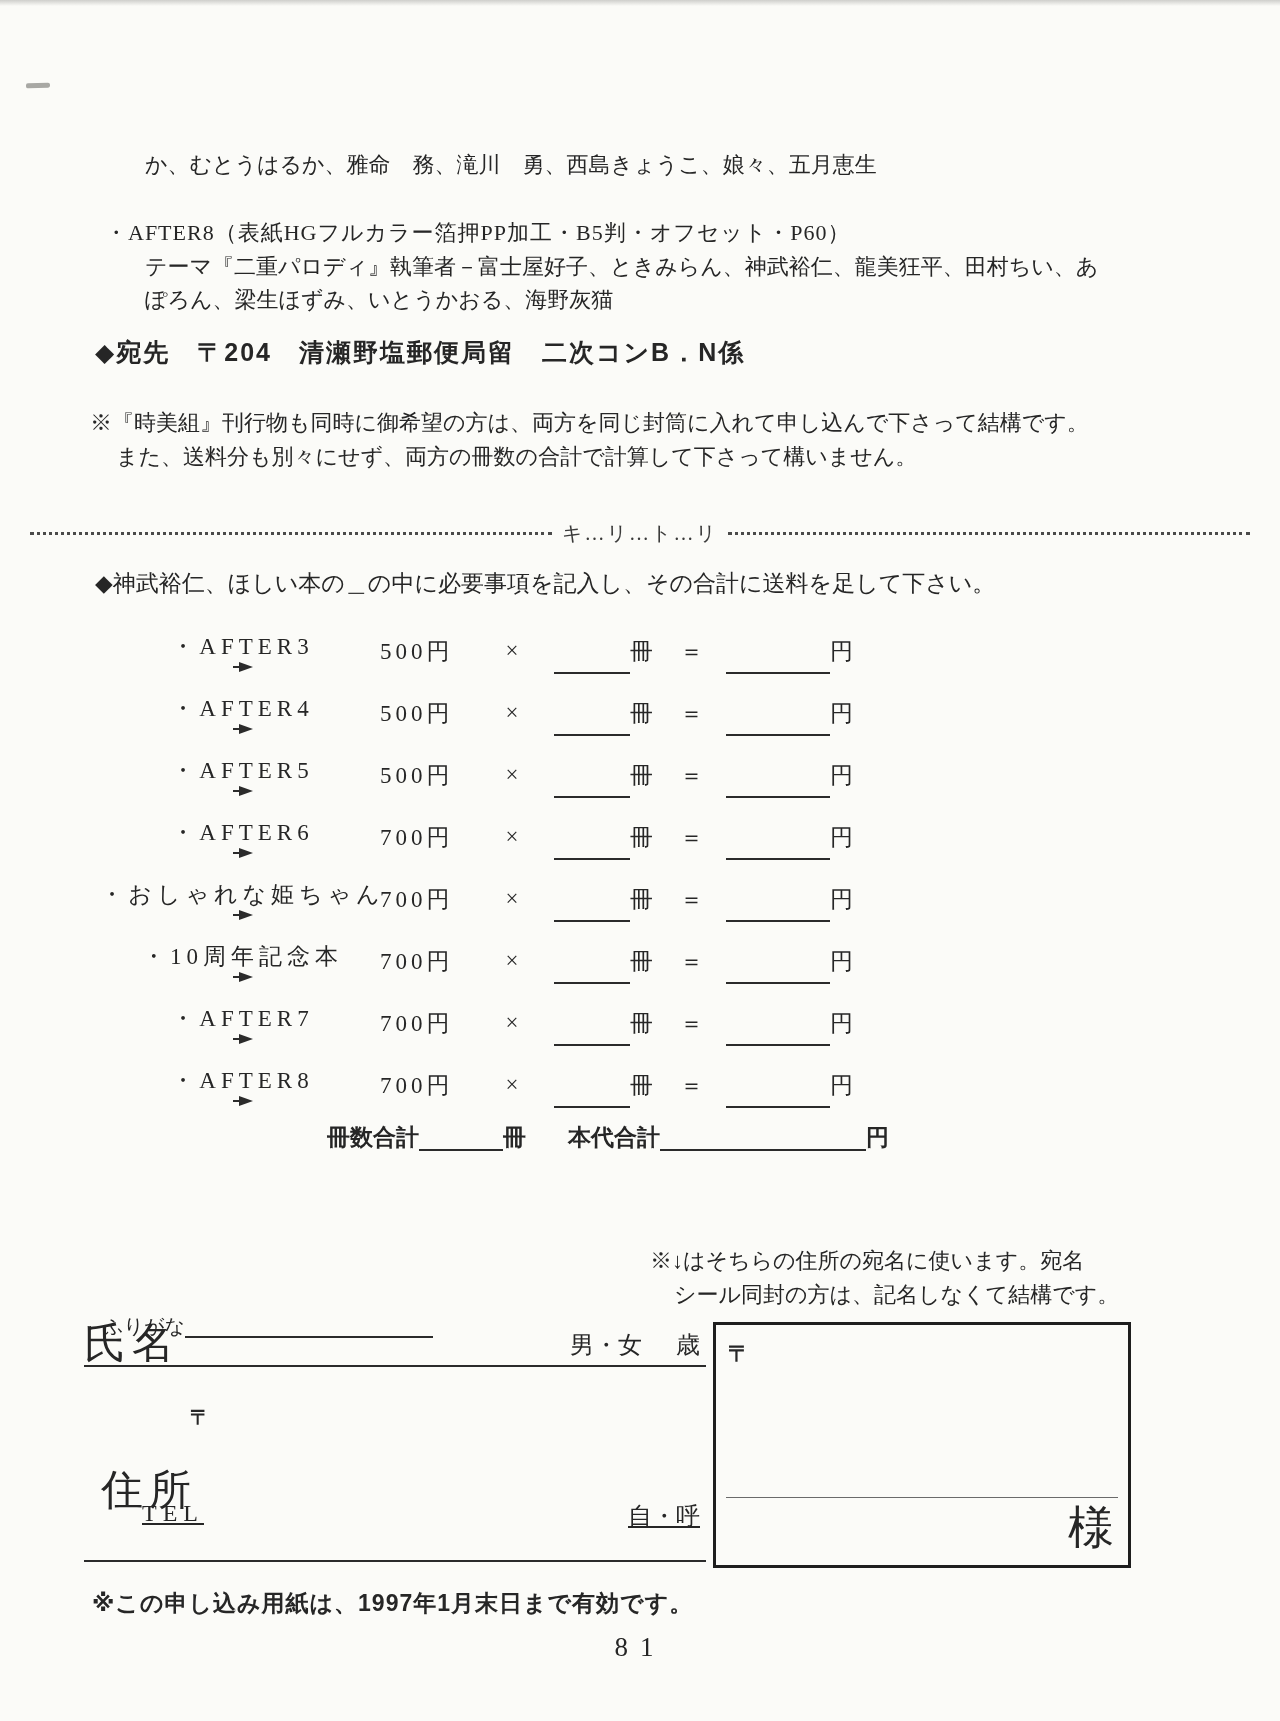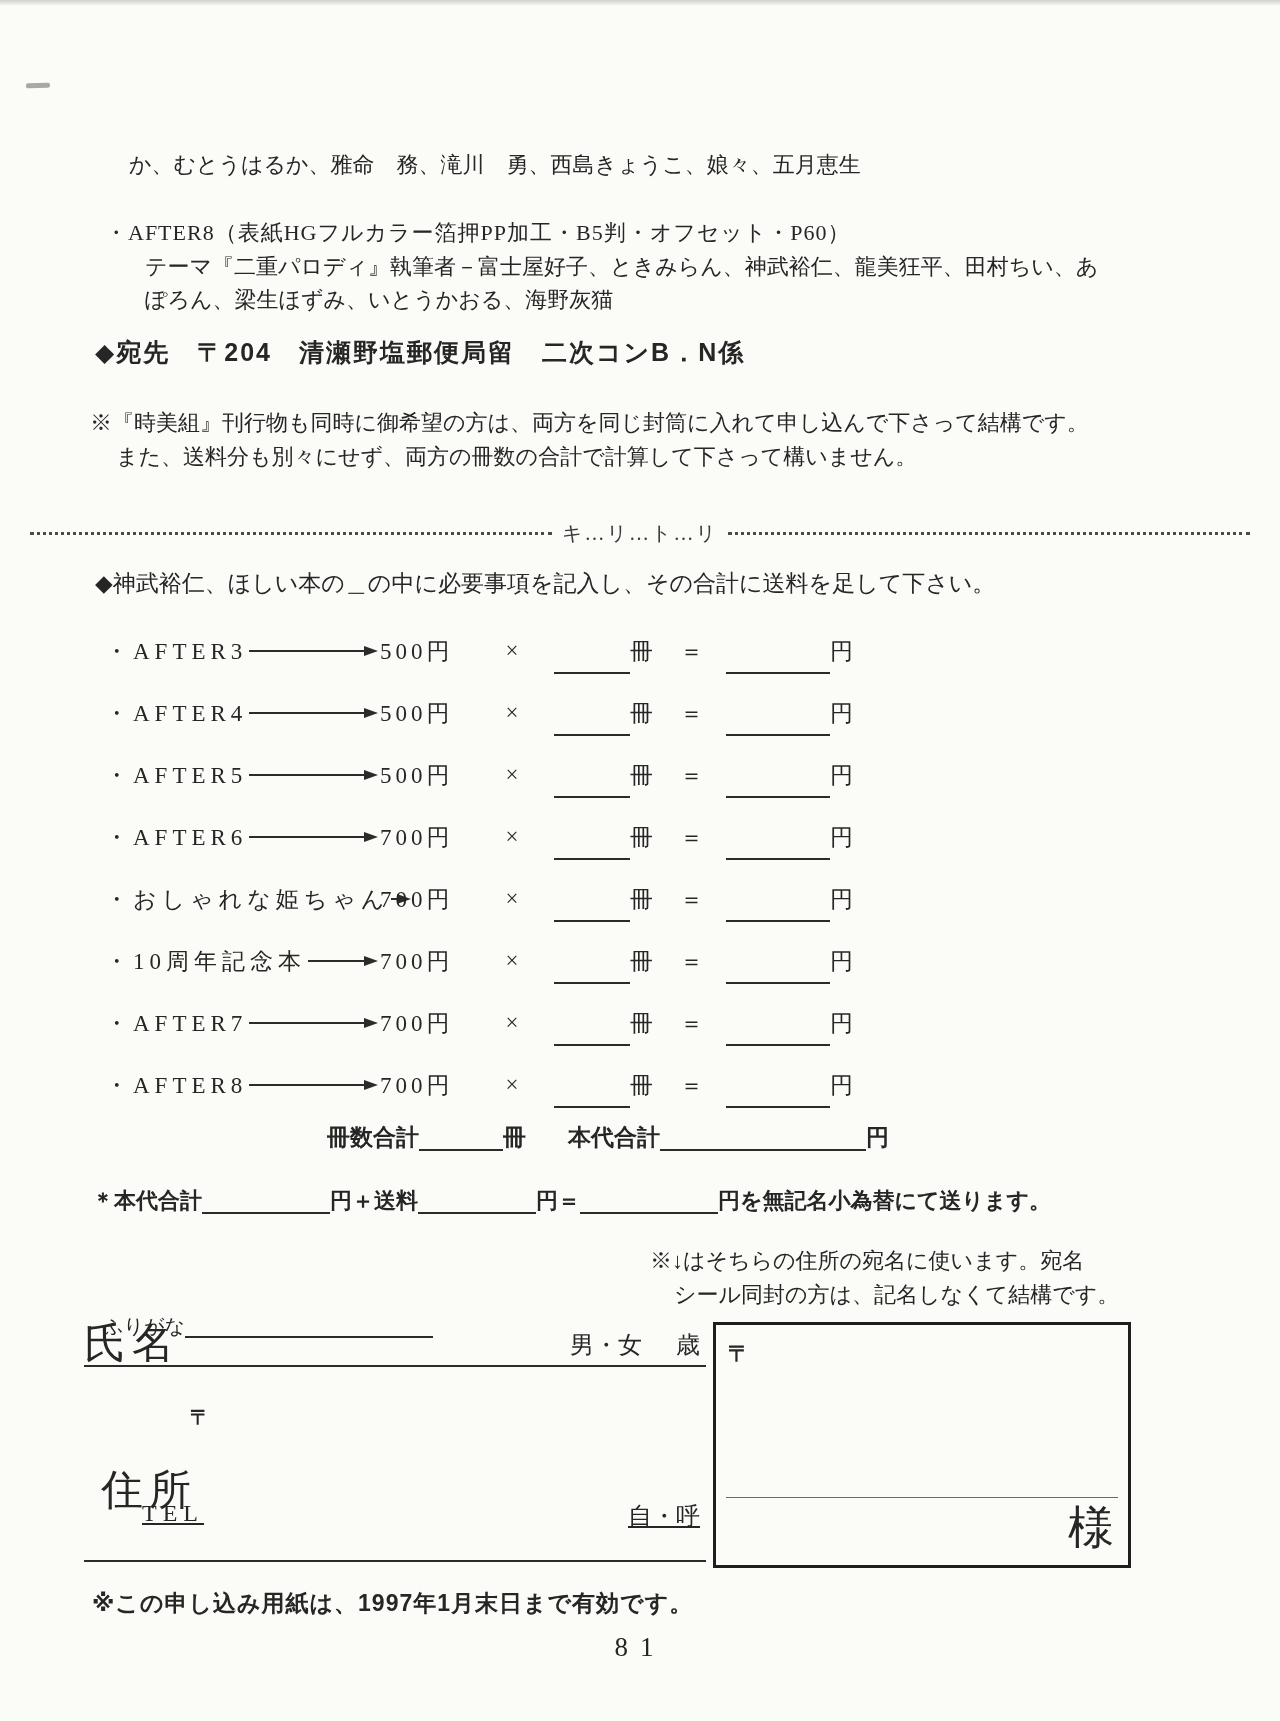--- a/index.html
+++ b/index.html
@@ -36,21 +36,21 @@
   }
   .cutline .dots{flex:1;border-top:3px dotted #4a4a4a;height:0;}
   .cutline .cutlabel{font-size:20px;padding:0 10px;letter-spacing:2px;white-space:nowrap;}
 
   
   .order-rows{left:105px;top:620px;width:780px;}
   .order-row{
     display:flex;align-items:center;height:62px;
     font-size:23px;white-space:nowrap;
   }
-  .row-left{width:275px;display:flex;align-items:center;}
+  .row-left{width:275px;display:flex;align-items:center;flex-direction:column;}
   .row-title{letter-spacing:5px;}
   .arrow{flex:1;display:flex;align-items:center;min-width:20px;margin:0 2px;}
   .arrow .shaft{flex:1;height:2px;background:#2b2b2b;}
   .arrow .head{
     width:0;height:0;
     border-left:14px solid #2b2b2b;
     border-top:5px solid transparent;
     border-bottom:5px solid transparent;
   }
   .cell-price{width:112px;letter-spacing:4px;}
@@ -127,21 +127,21 @@
   }
 </style>
 </head>
 <body>
 
 <div class="sheet">
 
   <div class="scan-top-band"></div>
   <div class="scan-dash"></div>
 
-  <div class="abs t22" style="left:129px;top:148px;">か、むとうはるか、雅命　務、滝川　勇、西島きょうこ、娘々、五月恵生</div>
+  <div class="abs t22" style="left:145px;top:148px;">か、むとうはるか、雅命　務、滝川　勇、西島きょうこ、娘々、五月恵生</div>
 
   <div class="abs t22" style="left:105px;top:216px;letter-spacing:1px;">・AFTER8（表紙HGフルカラー箔押PP加工・B5判・オフセット・P60）</div>
   <div class="abs t22" style="left:145px;top:250px;">テーマ『二重パロディ』執筆者－富士屋好子、ときみらん、神武裕仁、龍美狂平、田村ちい、あ</div>
   <div class="abs t22" style="left:145px;top:283px;">ぽろん、梁生ほずみ、いとうかおる、海野灰猫</div>
 
   <div class="abs gothic t25" style="left:95px;top:336px;letter-spacing:2px;">◆宛先　〒204　清瀬野塩郵便局留　二次コンB．N係</div>
 
   <div class="abs t22" style="left:90px;top:406px;">※『時美組』刊行物も同時に御希望の方は、両方を同じ封筒に入れて申し込んで下さって結構です。</div>
   <div class="abs t22" style="left:116px;top:440px;">また、送料分も別々にせず、両方の冊数の合計で計算して下さって構いません。</div>
 
@@ -288,29 +288,20 @@
   <div class="abs totals-row gothic">
     <span>冊数合計</span>
     <span class="blank count-blank"></span>
     <span>冊</span>
     <span class="totals-gap"></span>
     <span>本代合計</span>
     <span class="blank amount-blank"></span>
     <span>円</span>
   </div>
 
-  <div class="abs payment-row gothic">
-    <span>＊本代合計</span>
-    <span class="blank pay-blank1"></span>
-    <span>円＋送料</span>
-    <span class="blank pay-blank2"></span>
-    <span>円＝</span>
-    <span class="blank pay-blank3"></span>
-    <span>円を無記名小為替にて送ります。</span>
-  </div>
 
   <div class="abs recipient-note">
     <div>※↓はそちらの住所の宛名に使います。宛名</div>
     <div class="l2">シール同封の方は、記名しなくて結構です。</div>
   </div>
 
   <div class="abs furigana-row">
     <span>ふりがな</span>
     <span class="blank furigana-blank"></span>
   </div>

